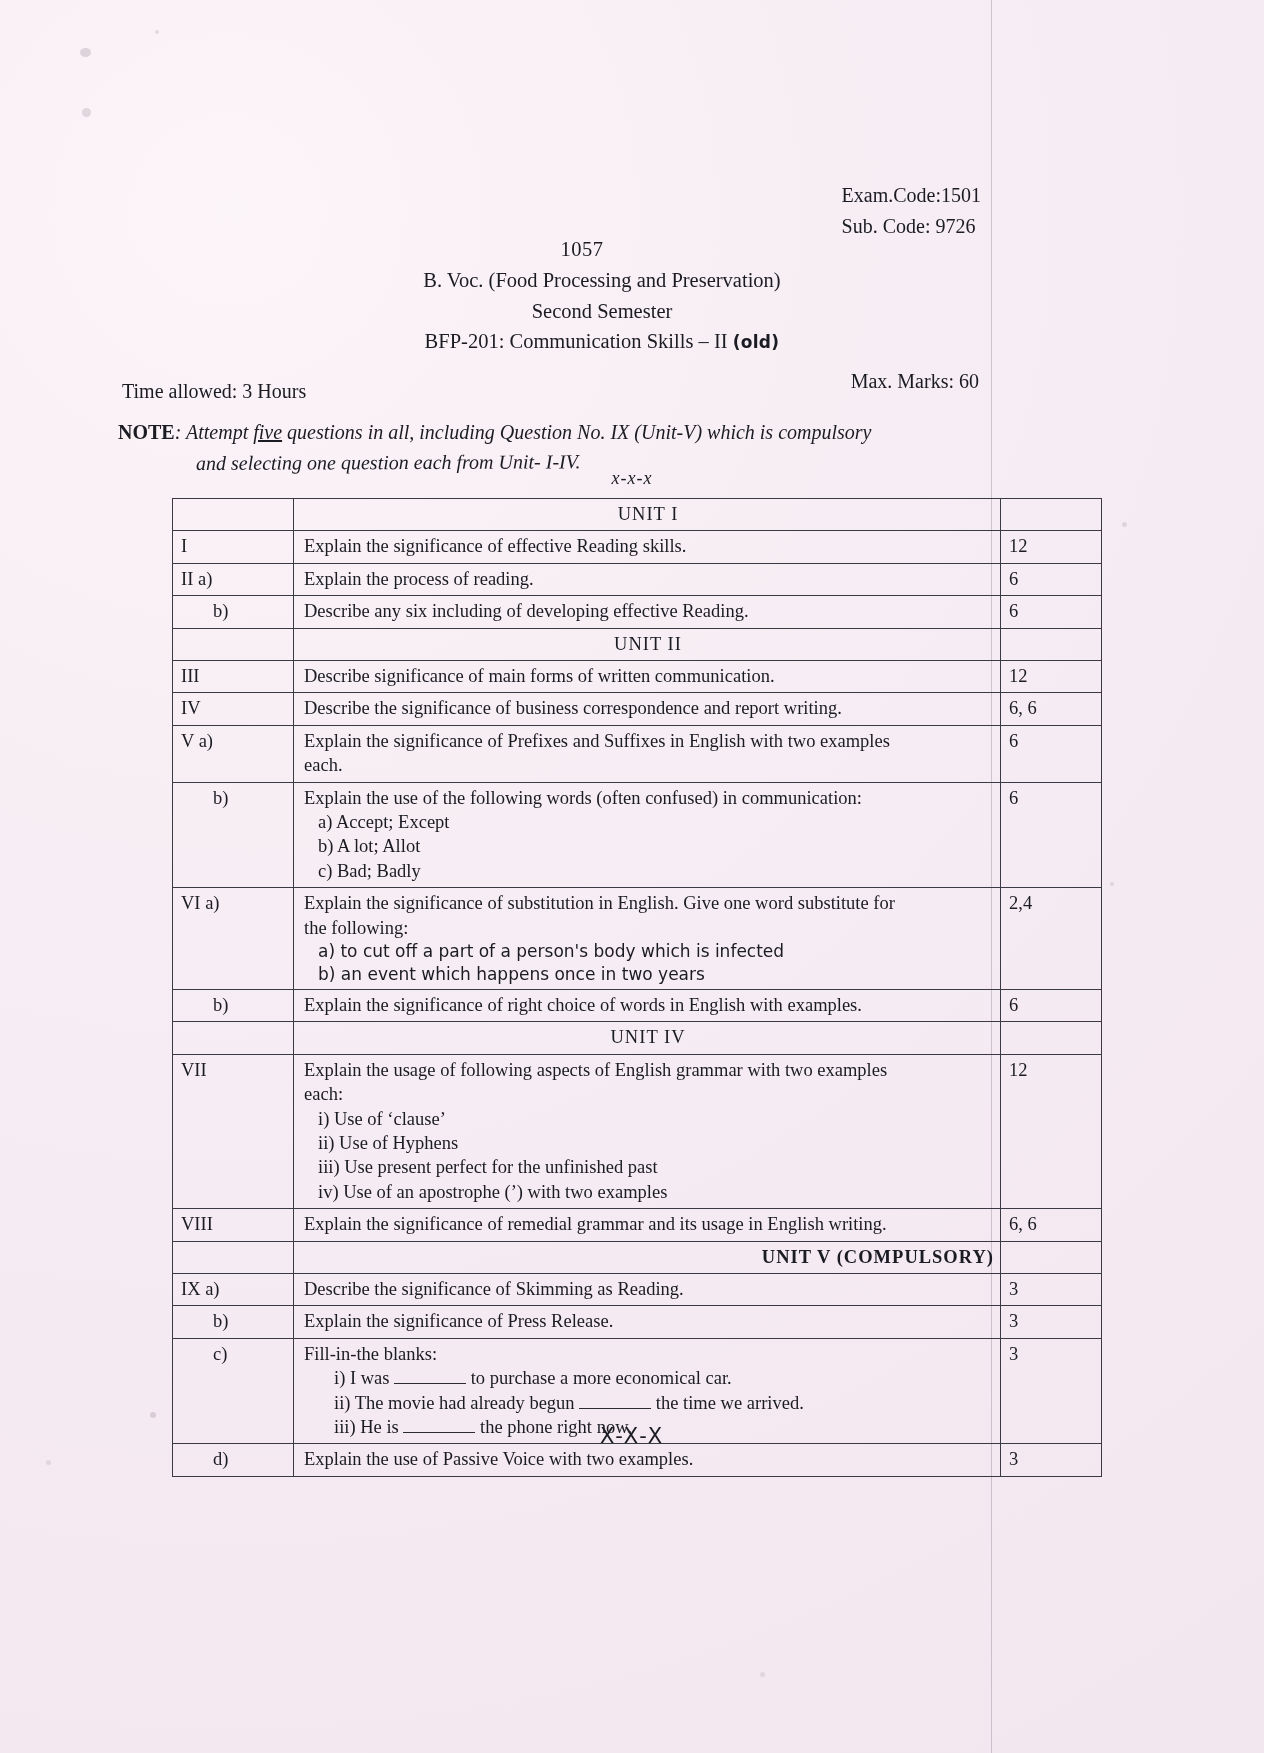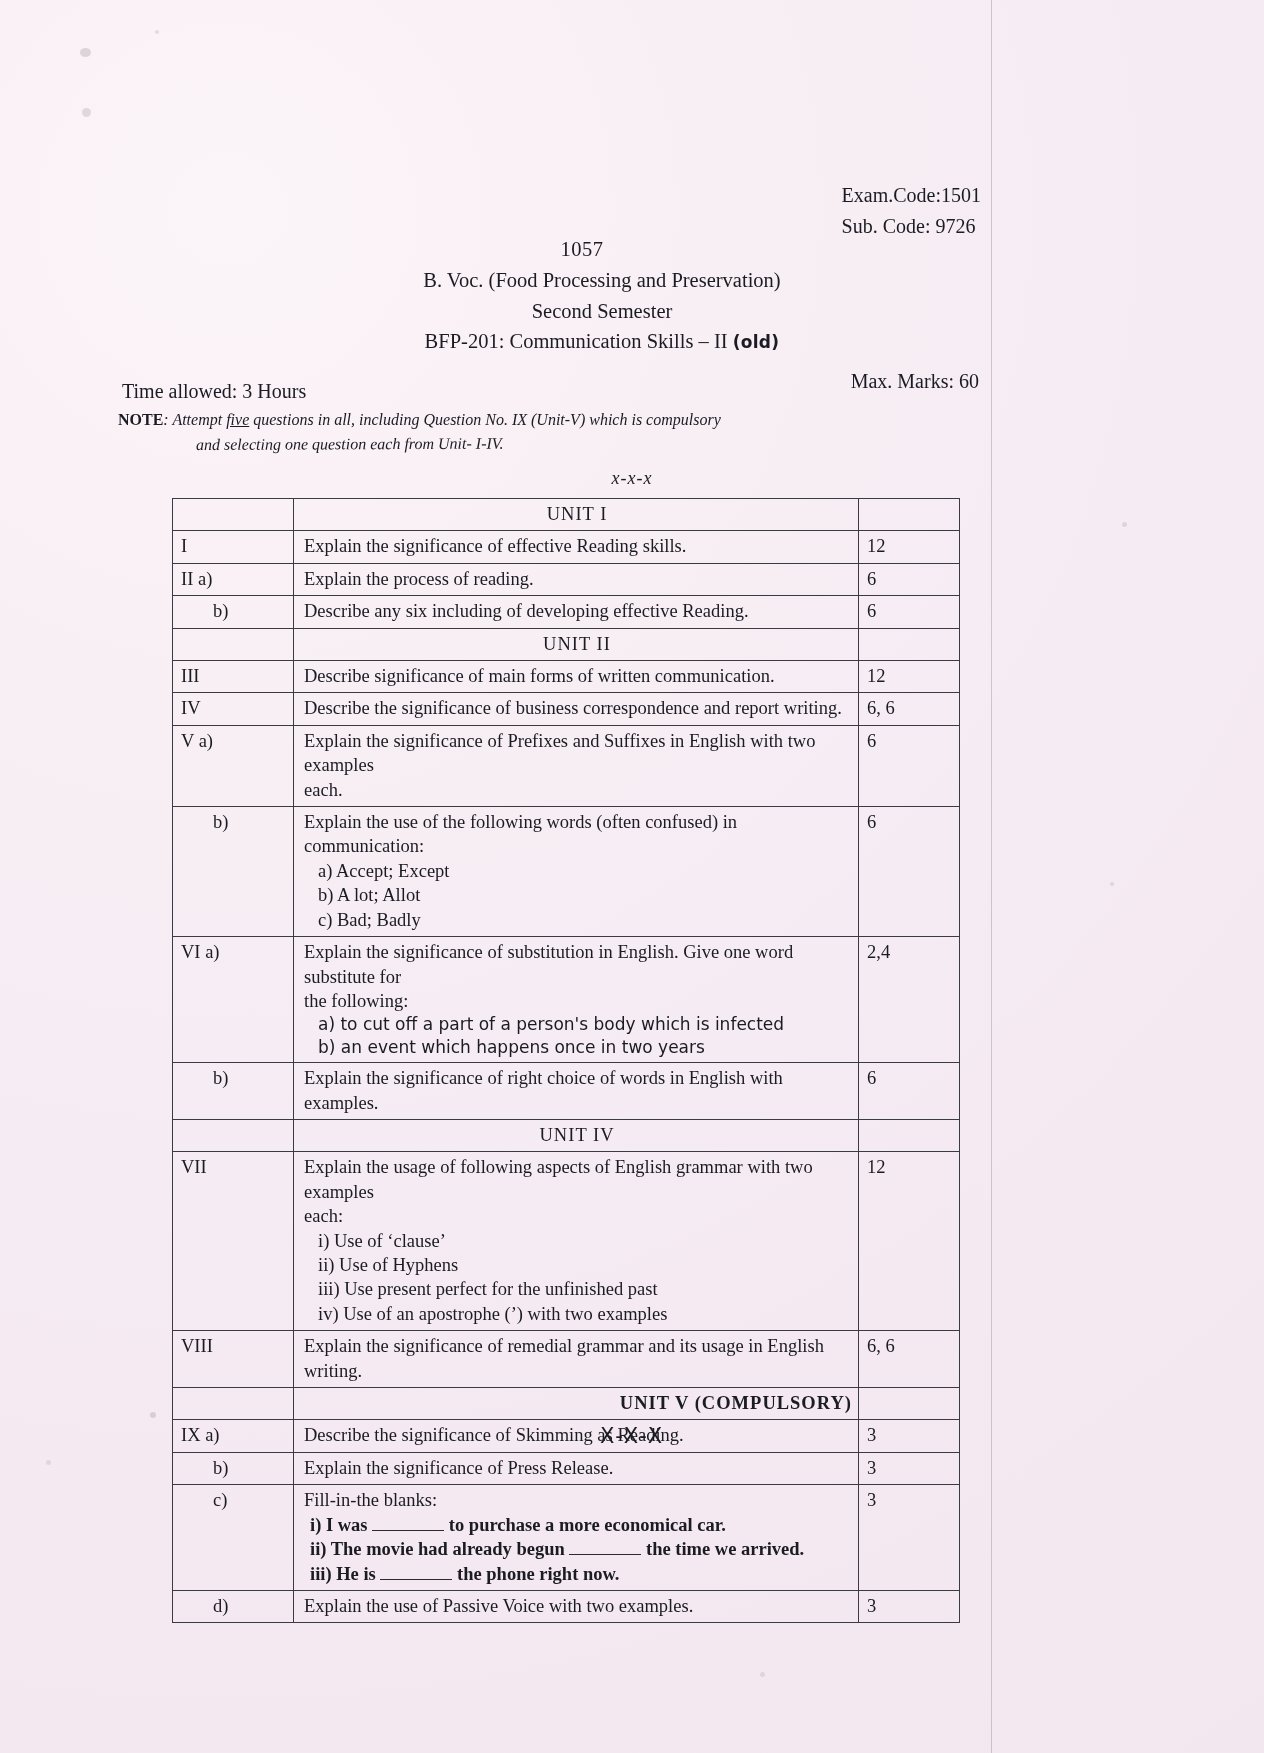--- a/index.html
+++ b/index.html
@@ -77,25 +77,25 @@
   }
   .max-marks {
     position: absolute;
     top: 370px;
     right: 285px;
     font-size: 20px;
   }
 
   .note {
     position: absolute;
-    top: 408px;
+    top: 418px;
     left: 118px;
     width: 980px;
     font-style: italic;
-    font-size: 16px;
+    font-size: 20px;
     line-height: 1.45;
   }
   .note b {
     font-style: normal;
     font-weight: bold;
   }
   .note .u { text-decoration: underline; }
   .note .line2 {
     display: block;
     margin-left: 78px;
@@ -116,21 +116,21 @@
     font-family: "DejaVu Sans", sans-serif;
     font-style: normal;
     font-size: 21px;
     letter-spacing: 2px;
   }
 
   table.qtable {
     position: absolute;
     top: 498px;
     left: 172px;
-    width: 788px;
+    width: 930px;
     border-collapse: collapse;
     font-size: 18.5px;
     line-height: 1.32;
   }
   table.qtable td {
     border: 1px solid #3a3a45;
     padding: 3px 6px 4px 8px;
     vertical-align: top;
   }
   td.num {
@@ -151,22 +151,21 @@
     letter-spacing: 1px;
   }
   td.unit.compulsory {
     font-weight: bold;
     text-align: right;
   }
   .sub-i {
     display: block;
     padding-left: 18px;
     text-indent: -18px;
-    margin-left: 8px;
-    font-weight: bold;
+    margin-left: 32px;
   }
   .sub-i2 {
     display: block;
     padding-left: 30px;
     text-indent: -30px;
     margin-left: 16px;
   }
   .cont {
     display: block;
     padding-left: 2px;

